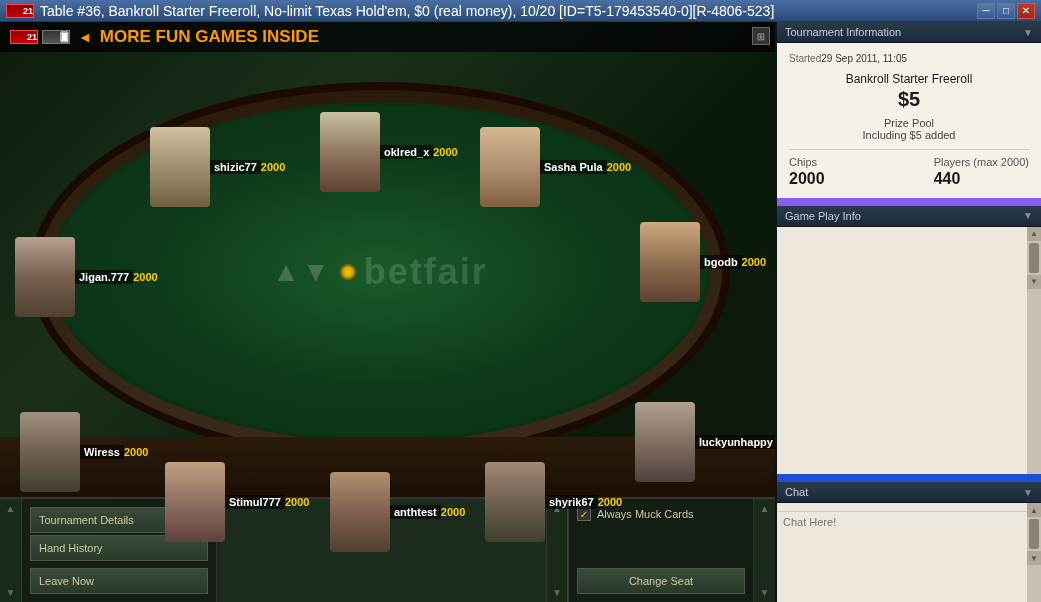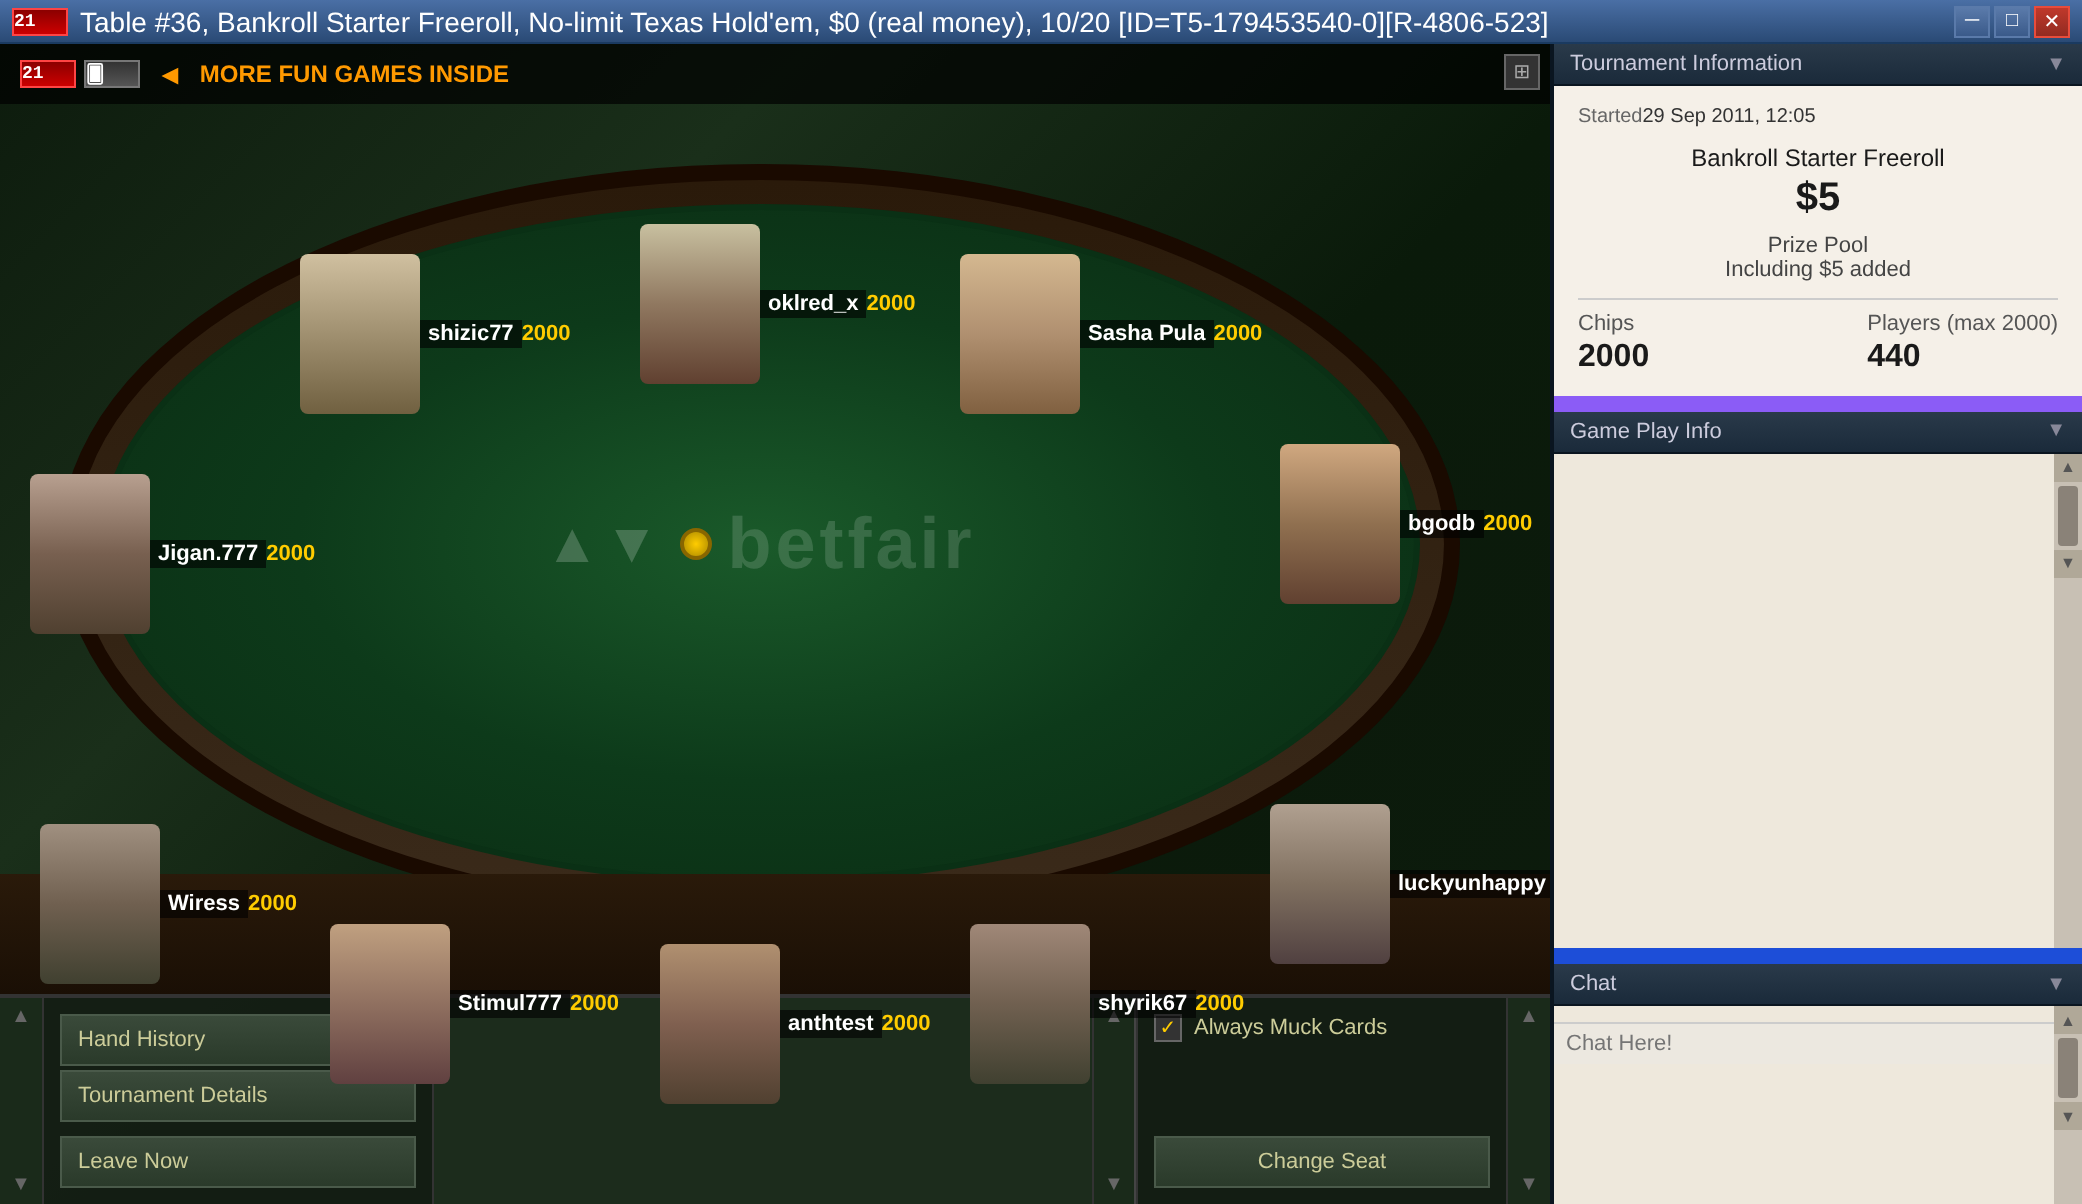--- a/index.html
+++ b/index.html
@@ -79,30 +79,30 @@
       gap: 8px;
       z-index: 10;
     }
     #top-banner .banner-icons {
       display: flex; gap: 4px;
     }
     .banner-icon-box {
       width: 28px; height: 14px;
       background: linear-gradient(to bottom, #8B0000, #cc0000);
       border: 1px solid #ff4444;
-      display: flex; align-items: center; justify-content: flex-start;
-      font-size: 9px; color: white; font-weight: bold; font-family: Liberation Mono, monospace;
+      display: flex; align-items: center; justify-content: flex-end;
+      font-size: 9px; color: white; font-weight: bold;
     }
     .banner-icon-box.cards {
       background: linear-gradient(to bottom, #333, #555);
       border-color: #777;
     }
     #top-banner .banner-text {
       color: #ff9900;
-      font-size: 12px;
+      font-size: 17px;
       font-weight: bold;
     }
     #top-banner .banner-arrow {
       color: #ff9900;
       font-size: 14px;
     }
     #grid-btn {
       position: absolute;
       right: 5px; top: 5px;
       width: 18px; height: 18px;
@@ -558,22 +558,22 @@
     <div class="room-floor"></div>
 
     <div id="bottom-controls">
 
       <div style="width:22px;background:#1a2a1a;border-right:1px solid #333;display:flex;flex-direction:column;align-items:center;justify-content:space-between;padding:4px 0;">
         <span class="scroll-arrow">▲</span>
         <span class="scroll-arrow">▼</span>
       </div>
 
       <div id="left-controls">
+        <button class="ctrl-btn">Tournament Details</button>
         <button class="ctrl-btn">Hand History</button>
-        <button class="ctrl-btn">Tournament Details</button>
         <div style="flex:1"></div>
         <button class="ctrl-btn">Leave Now</button>
       </div>
 
       <div id="chat-input-area">
         <textarea class="chat-text-box" style="flex: 1 1 0%; height: 100%; background: rgb(28, 44, 28); border: none; resize: none; color: rgb(204, 204, 204); padding: 4px; font-size: 11px;"></textarea>
       </div>
 
       <div style="width:22px;background:#1a2a1a;border-left:1px solid #333;border-right:1px solid #444;display:flex;flex-direction:column;align-items:center;justify-content:space-between;padding:4px 0;">
         <span class="scroll-arrow">▲</span>
@@ -599,21 +599,21 @@
   <div id="right-panel">
 
     <div id="tournament-section">
       <div class="panel-header">
         <span class="panel-header-title">Tournament Information</span>
         <span class="panel-header-arrow">▼</span>
       </div>
       <div id="tournament-content">
         <div id="tournament-meta">
           <span class="meta-label">Started</span>
-          <span class="meta-value">29 Sep 2011, 12:05</span>
+          <span class="meta-value">29 Sep 2011, 11:05</span>
         </div>
         <div id="tournament-title">Bankroll Starter Freeroll</div>
         <div id="tournament-subtitle">$5</div>
         <div id="prize-pool-label">Prize Pool</div>
         <div id="prize-pool-added">Including $5 added</div>
         <div id="chips-players">
           <div class="cp-group">
             <span class="cp-label">Chips</span>
             <span class="cp-value">2000</span>
           </div>

